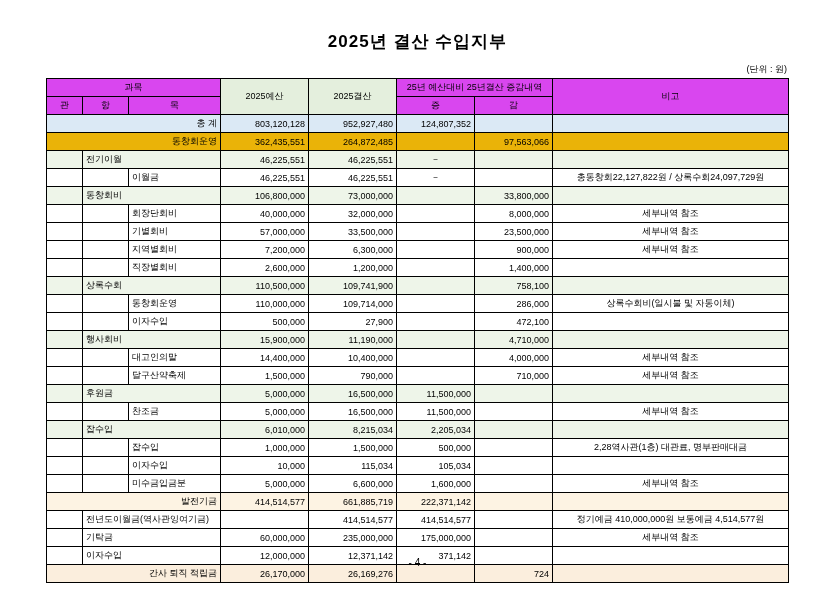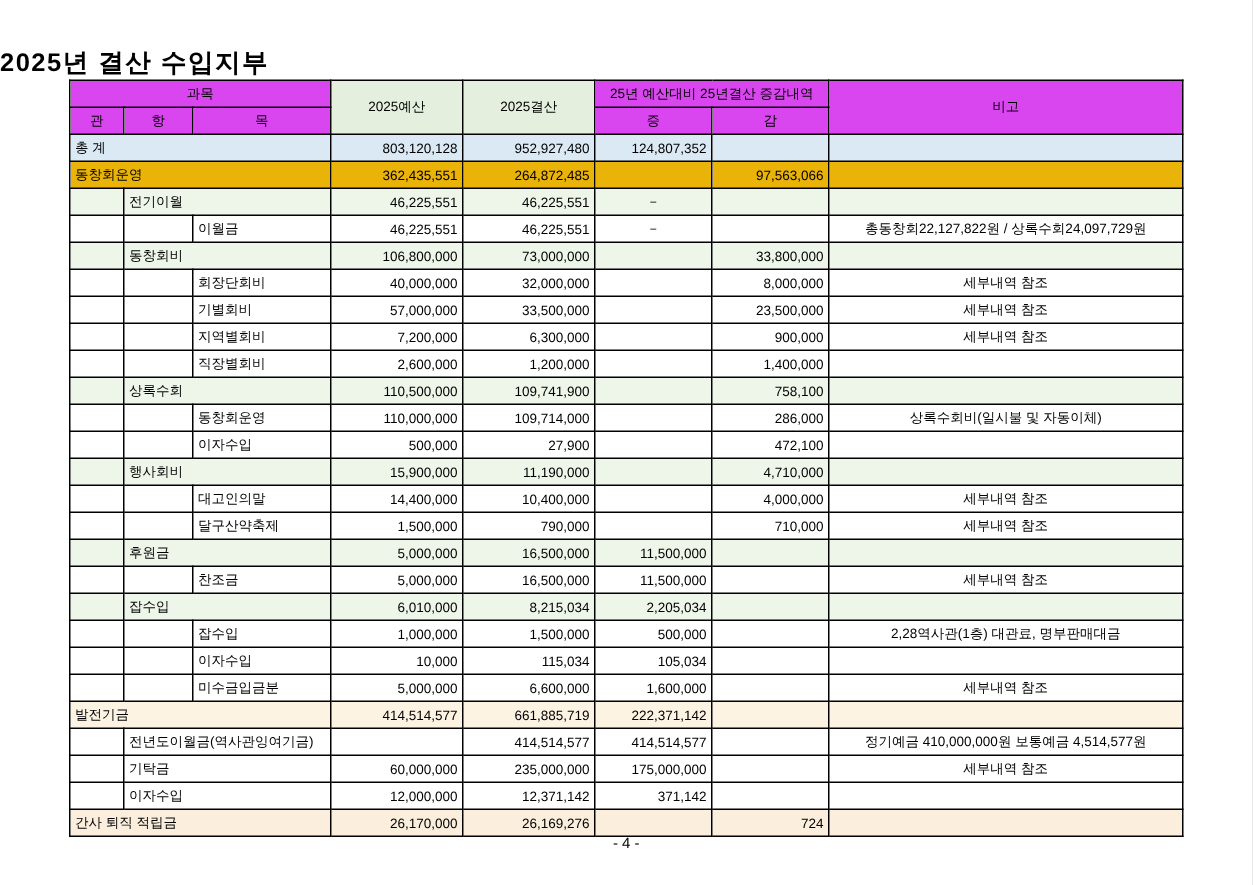--- a/index.html
+++ b/index.html
@@ -10,21 +10,21 @@
   }
   .page {
     position: relative;
     width: 835px;
     height: 590px;
     background: #ffffff;
     margin: 0 auto;
     overflow: hidden;
   }
   .doc-title {
-    text-align: left;
+    text-align: center;
     font-size: 17px;
     font-weight: bold;
     letter-spacing: 1px;
     margin-top: 30px;
     color: #000;
   }
   .doc-subtitle {
     text-align: center;
     font-size: 11px;
     margin-top: 8px;
@@ -57,21 +57,21 @@
     background: #d946ef;
     font-size: 9px;
   }
   .num {
     text-align: right;
     padding-right: 4px;
   }
   .ctr { text-align: center; }
   .lft { text-align: center; padding-left: 4px; }
   
-  .lvl-gwan { text-align: left; padding-left: 3px; }
+  .lvl-gwan { text-align: right; padding-left: 3px; }
   .lvl-hang { text-align: left; padding-left: 4px; }
   .lvl-mok  { text-align: left; padding-left: 8px; }
 
   
   .tint-blue   { background: #dbe9f5; }
   .tint-green  { background: #eab308; }
   .tint-lgreen { background: #eef5e9; }
   .tint-cream  { background: #fdf3e3; }
   .tint-amber  { background: #fbeedd; }
   .tint-white  { background: #ffffff; }
@@ -85,20 +85,21 @@
     font-size: 10px;
     color: #000;
   }
 </style>
 </head>
 <body>
 
 <div class="page">
 
   <div class="doc-title">2025년 결산 수입지부</div>
+  <div class="unit-note">(단위 : 원)</div>
 
   <table class="main">
     <colgroup>
       <col style="width:36px">
       <col style="width:46px">
       <col style="width:92px">
       <col style="width:88px">
       <col style="width:88px">
       <col style="width:78px">
       <col style="width:78px">

